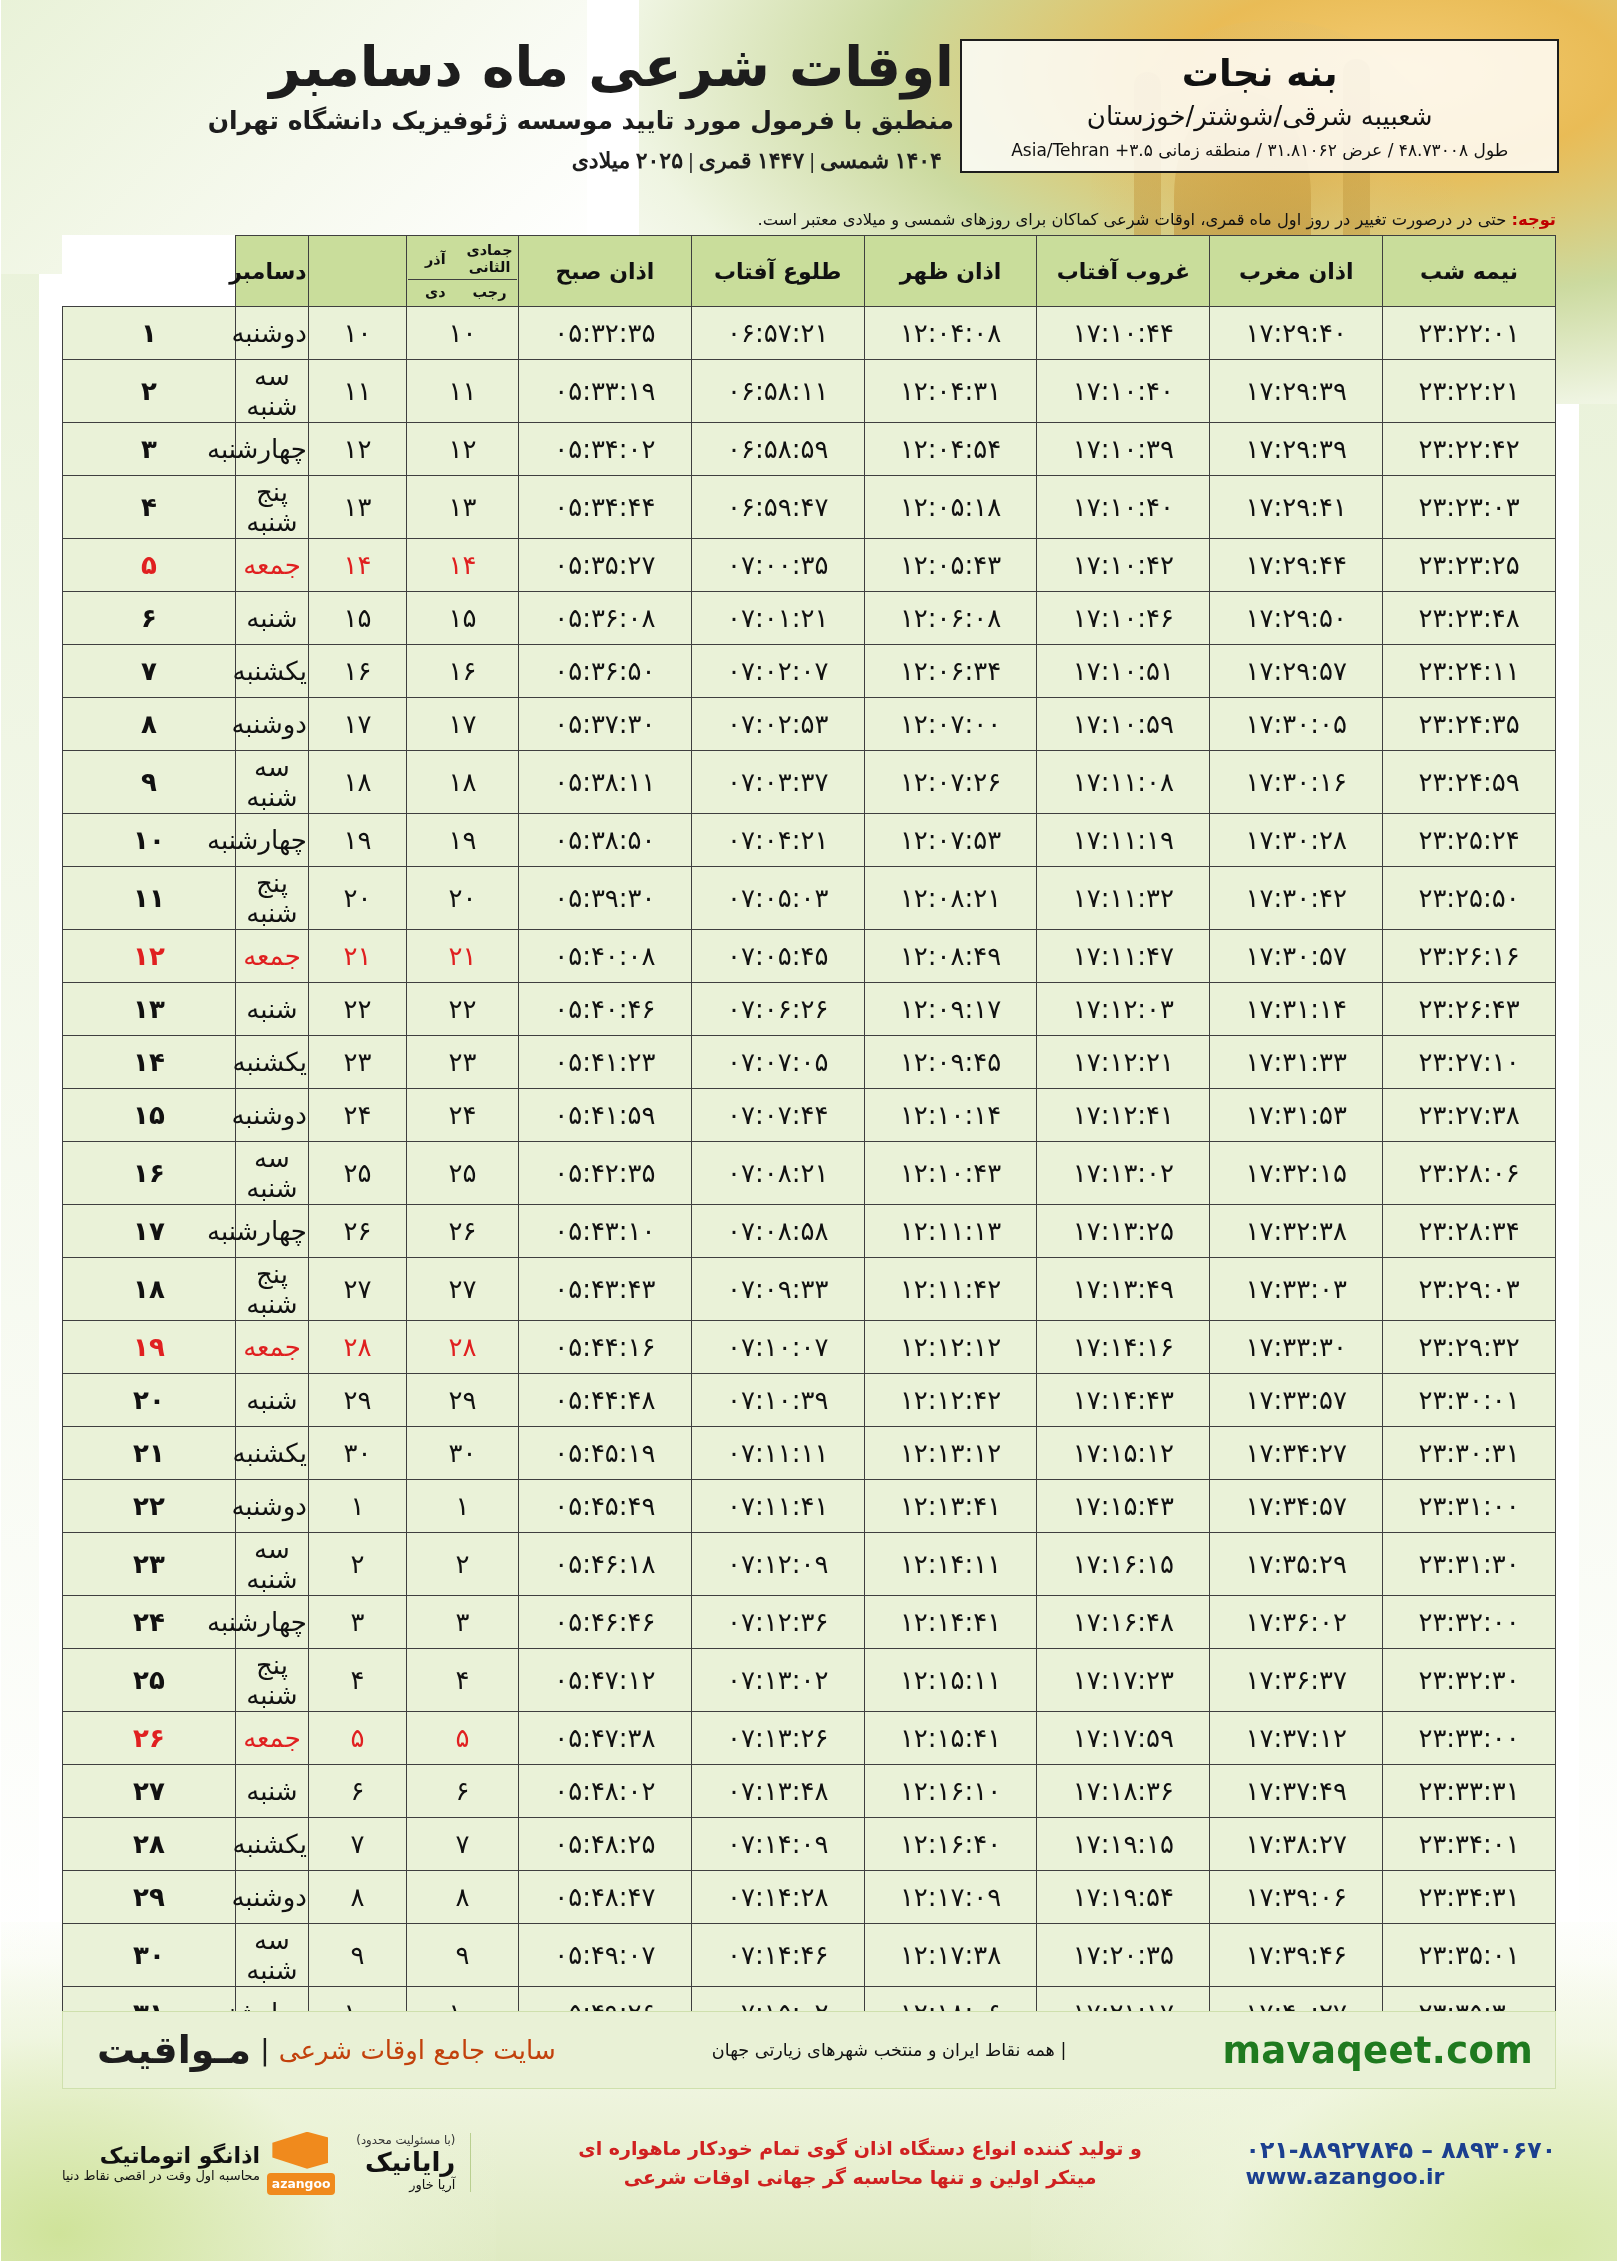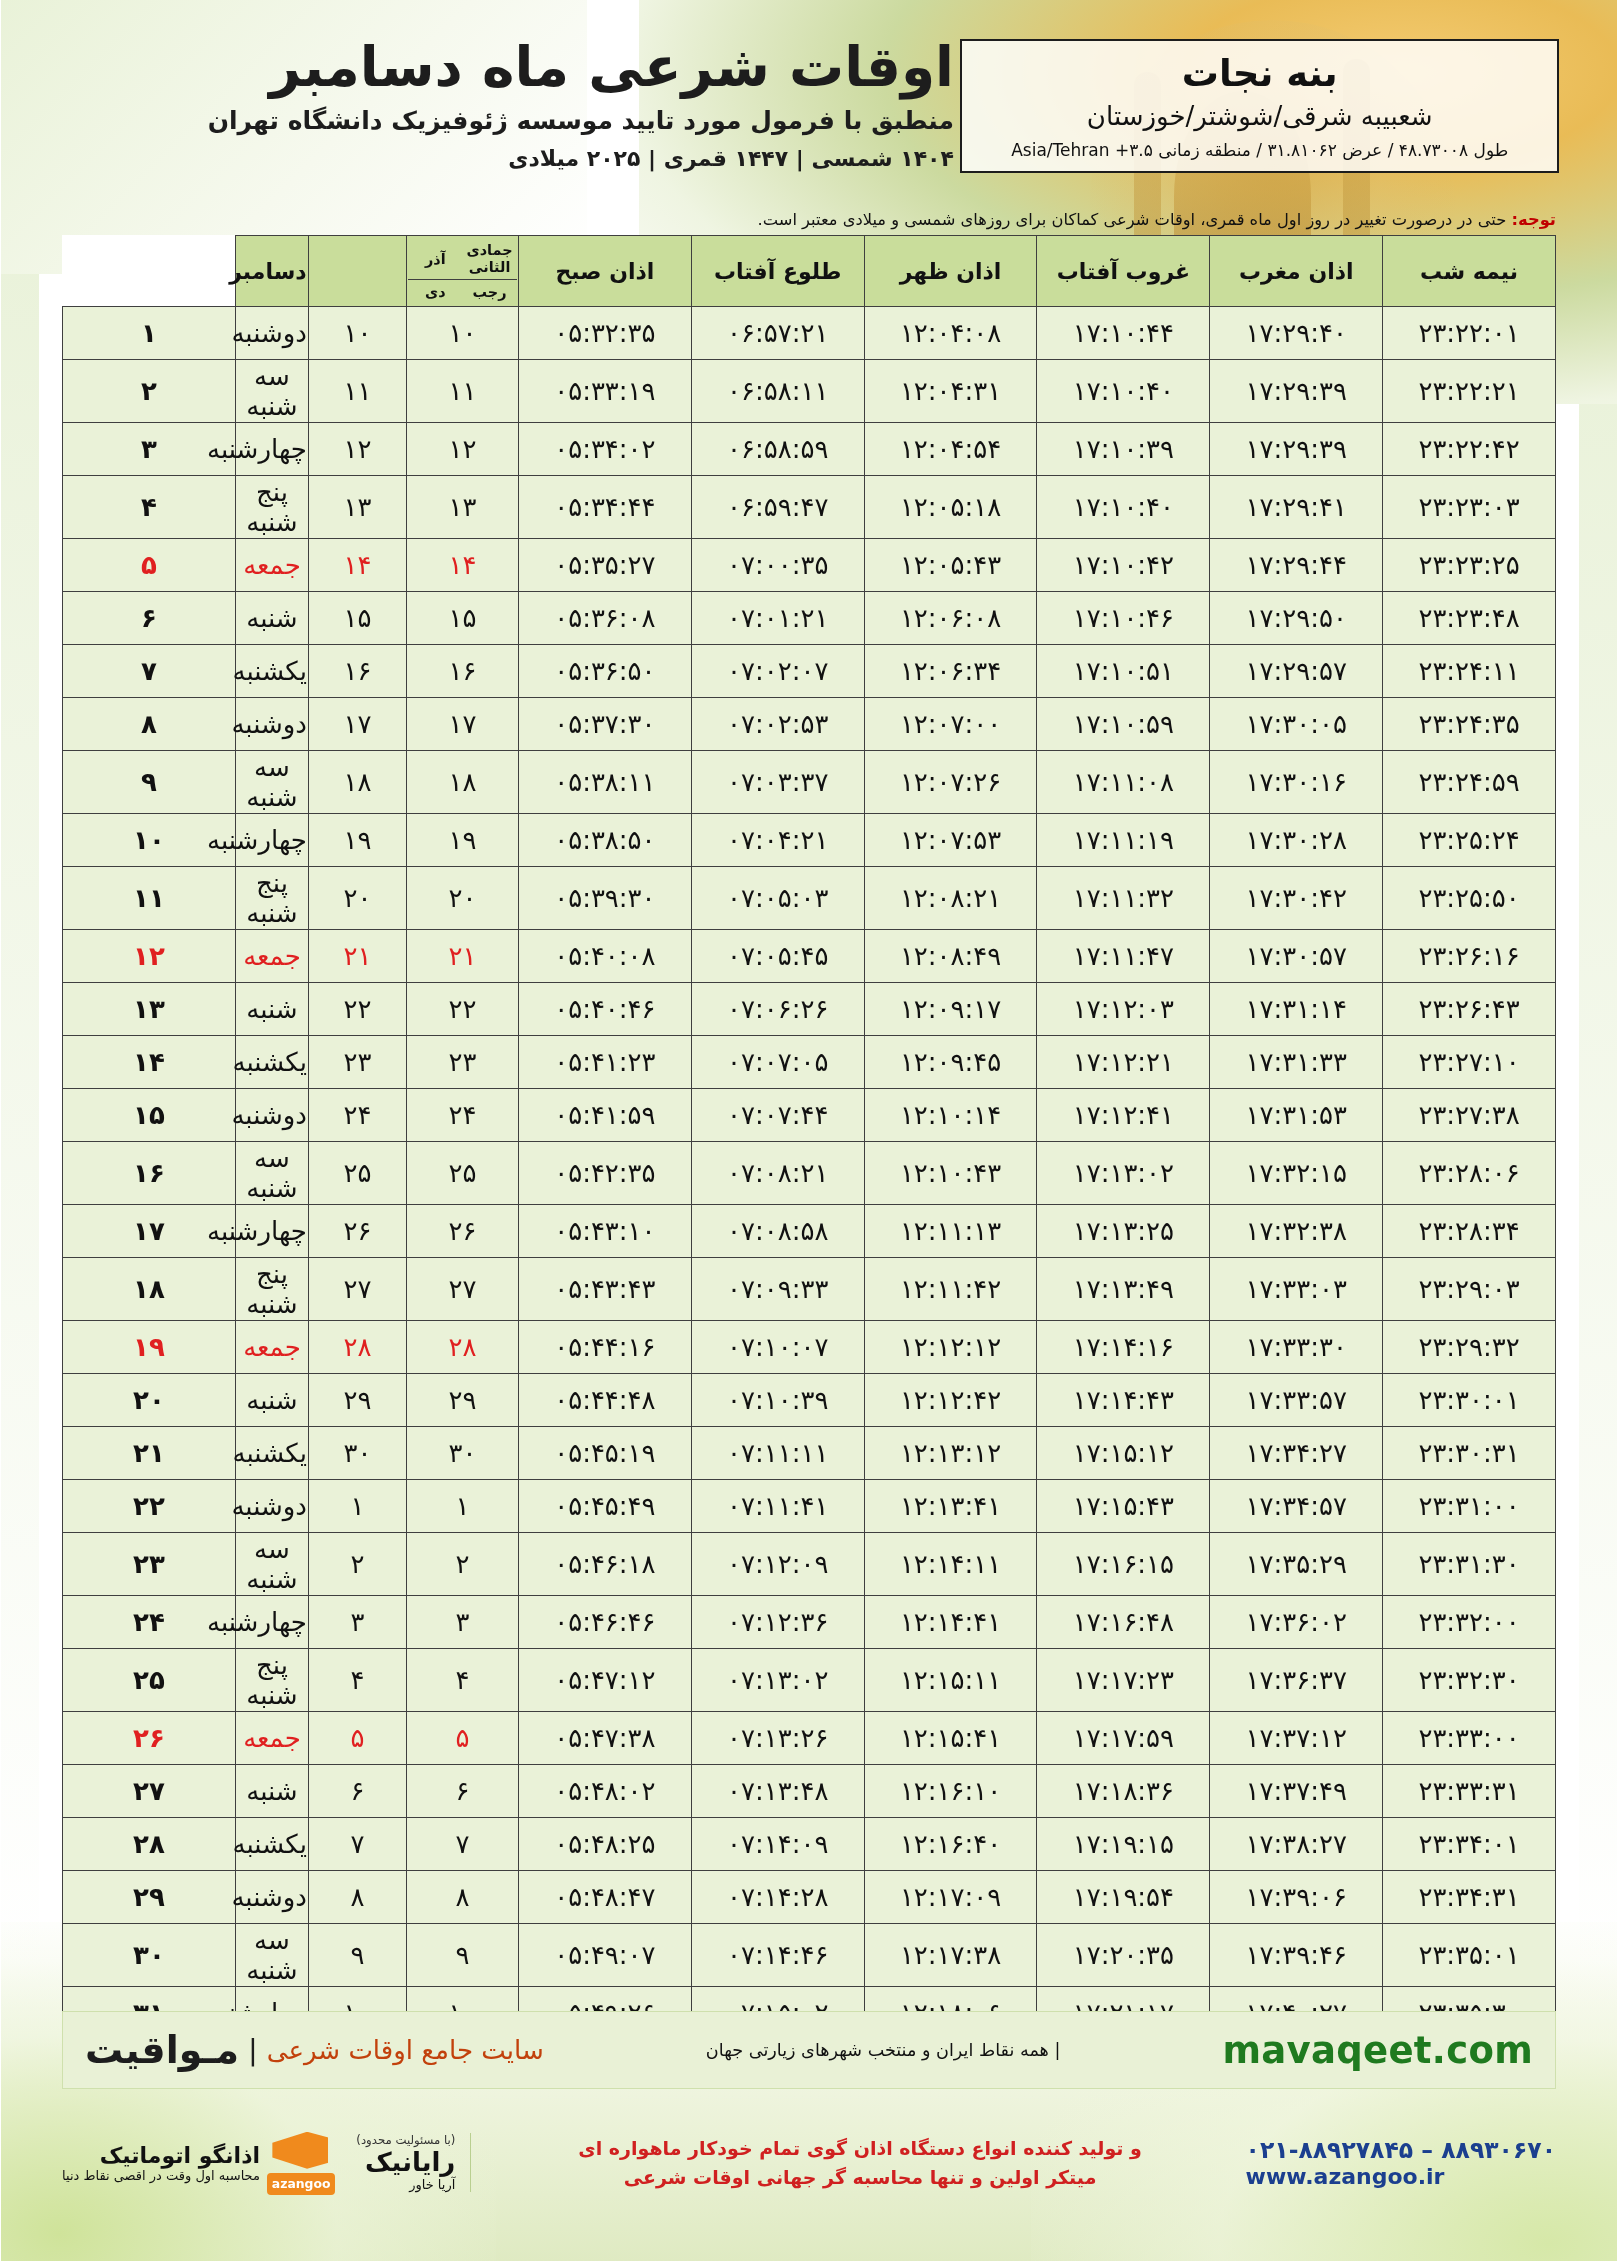--- a/index.html
+++ b/index.html
@@ -76,21 +76,21 @@
   }
   .title-block { text-align: right; padding-right: 6.5px; width: 966px; }
   .title-main {
     font-size: 55px; font-weight: bold; color: #1d1d1d; letter-spacing: -0.7px;
     line-height: 1.05; margin: 0 0 9px 0;
   }
   .title-sub {
     font-size: 25px; font-weight: bold; color: #1d1d1d; margin: 0 0 10.4px 0; line-height: 1.2;
   }
   .title-dates {
-    font-size: 22px; color: #1d1d1d; font-weight: bold; margin: 0;
+    font-size: 22px; color: #1d1d1d; font-weight: bold; margin: 12px; font-family: Liberation Serif, serif;
   }
 
   .loc-box {
     width: 639px; border: 2px solid #1d1d1d; background: rgba(255,255,255,.82);
     padding: 14.4px 17px 11.7px 17px; text-align: center;
   }
   .loc-name { font-size: 37px; font-weight: bold; color: #111; line-height: 1.05; margin-bottom: 6.5px; }
   .loc-region { font-size: 26px; color: #111; margin-bottom: 9px; }
   .loc-meta { font-size: 17px; color: #111; direction: rtl; }
 
@@ -135,21 +135,21 @@
   tr.friday td.c-day, tr.friday td.c-wd, tr.friday td.c-hij, tr.friday td.c-sha { color: #e02020; }
   tr.friday td.c-day { color: #e02020; }
 
   
   .footer-band {
     position: absolute; left: 62px; right: 62px; top: 2011px; height: 78px;
     background: #e9f1d6; border: 1.3px solid #cfe0ad;
     display: flex; flex-direction: row-reverse; align-items: center; justify-content: space-between;
     padding: 0 22px;
   }
-  .brand-fa { display: flex; flex-direction: row-reverse; align-items: center; gap: 9px; }
+  .brand-fa { display: flex; flex-direction: row-reverse; align-items: center; gap: 9px; margin-left: 12px; }
   .brand-fa .b1 { font-size: 38px; font-weight: bold; color: #1d1d1d; letter-spacing: 1.3px; }
   .brand-fa .bar { color: #1d1d1d; font-size: 29px; }
   .brand-fa .b2 { font-size: 26px; font-weight: normal; color: #c2410c; }
   .brand-tag { font-size: 17.6px; color: #111; }
   .brand-site { font-size: 37px; font-weight: bold; color: #1f7a1f; letter-spacing: 0.3px; }
 
   .footer-bottom {
     position: absolute; left: 62px; right: 62px; top: 2104px; height: 117px;
     display: flex; flex-direction: row-reverse; align-items: center; justify-content: space-between;
   }

